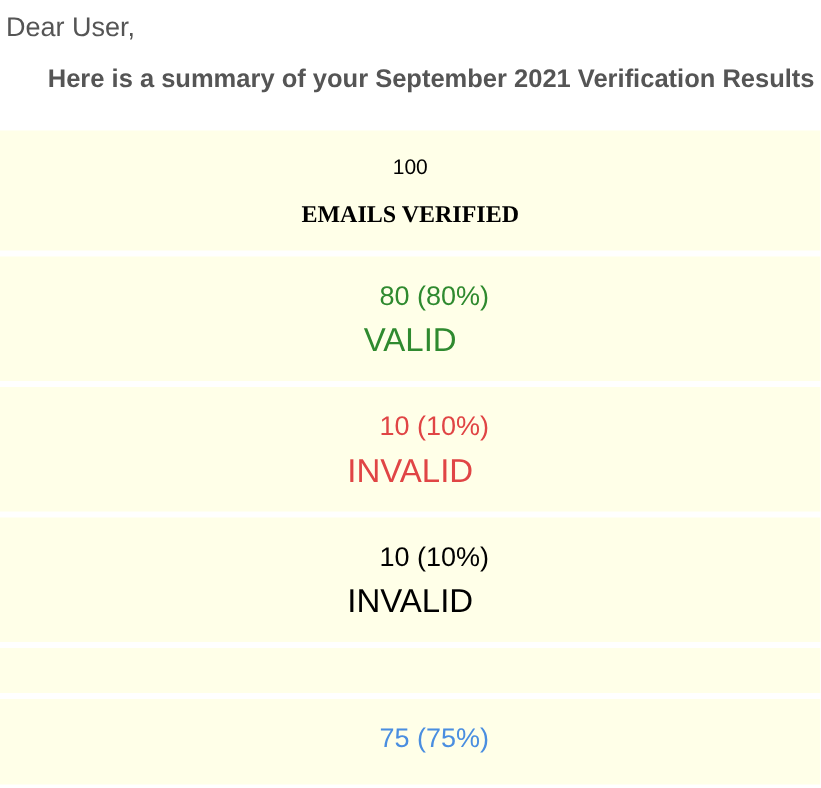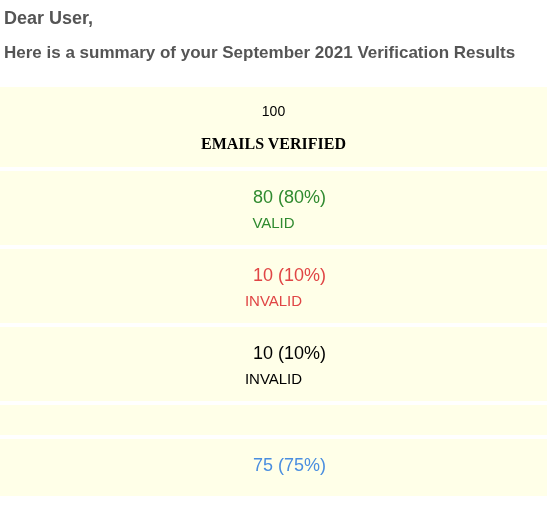--- a/index.html
+++ b/index.html
@@ -6,28 +6,29 @@
   body {
     font-family: Arial, Helvetica, sans-serif;
     background: #ffffff;
     width: 547px;
     height: 525px;
     overflow: hidden;
   }
   .greeting {
     color: #555555;
     font-size: 18px;
-    font-weight: bold;
+    font-weight: normal;
     padding: 8px 4px 14px 4px;
   }
   .summary {
     color: #555555;
     font-size: 17px;
     font-weight: bold;
     padding: 0 4px 24px 4px;
+    text-align: right;
   }
   .block {
     background: #ffffe8;
     text-align: center;
     padding: 16px 0 14px 0;
     margin-bottom: 4px;
   }
   .total-number {
     font-size: 14px;
     font-weight: normal;
@@ -39,21 +40,21 @@
     font-weight: bold;
     color: #000000;
     font-family: Liberation Serif, serif;
   }
   .stat-value {
     font-size: 18px;
     margin-bottom: 6px;
     margin-left: 32px;
   }
   .stat-label {
-    font-size: 15px;
+    font-size: 22px;
   }
   .valid { color: #2f8a2f; }
   .invalid { color: #e04545; }
   .unknown { color: #000000; }
   .disposable { color: #c49a1a; }
   .professional { color: #4a8ee0; }
 </style>
 </head>
 <body>
 

